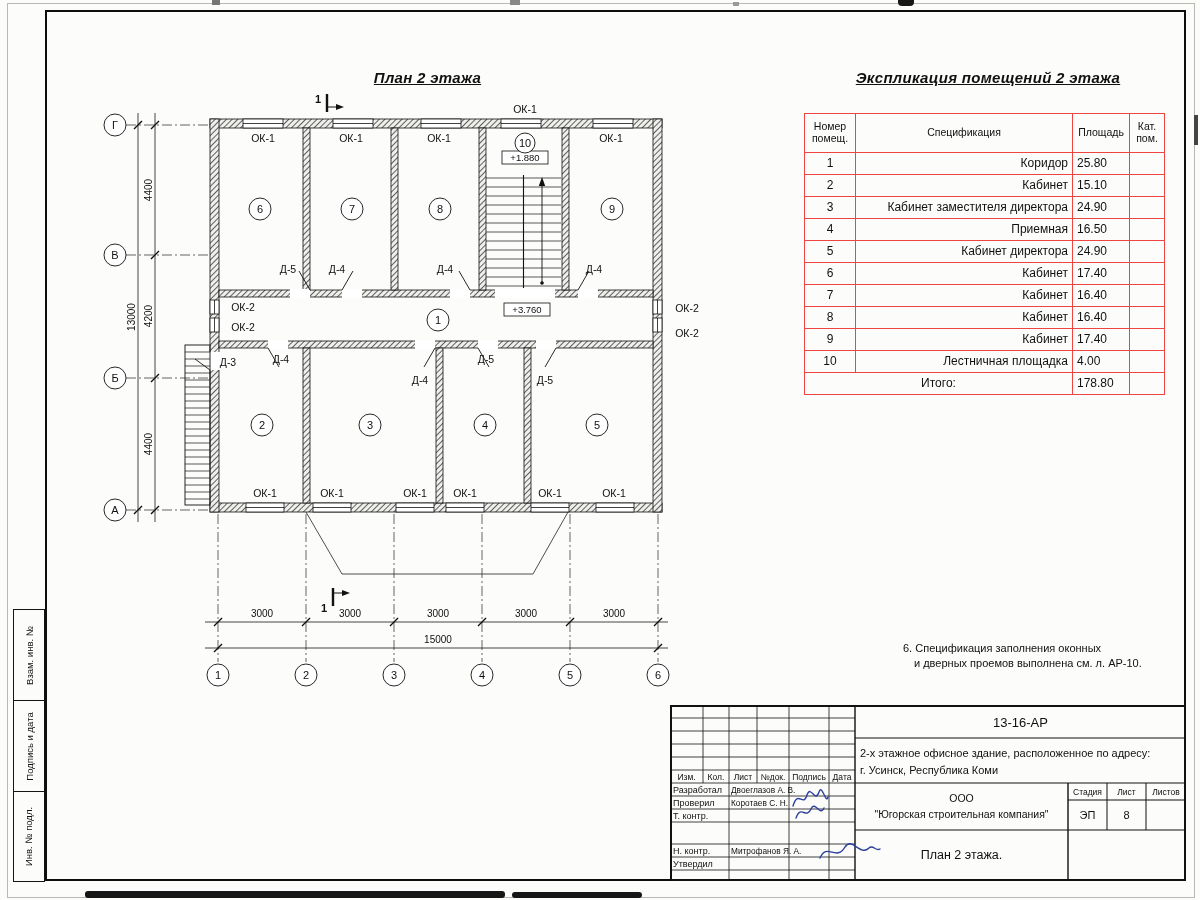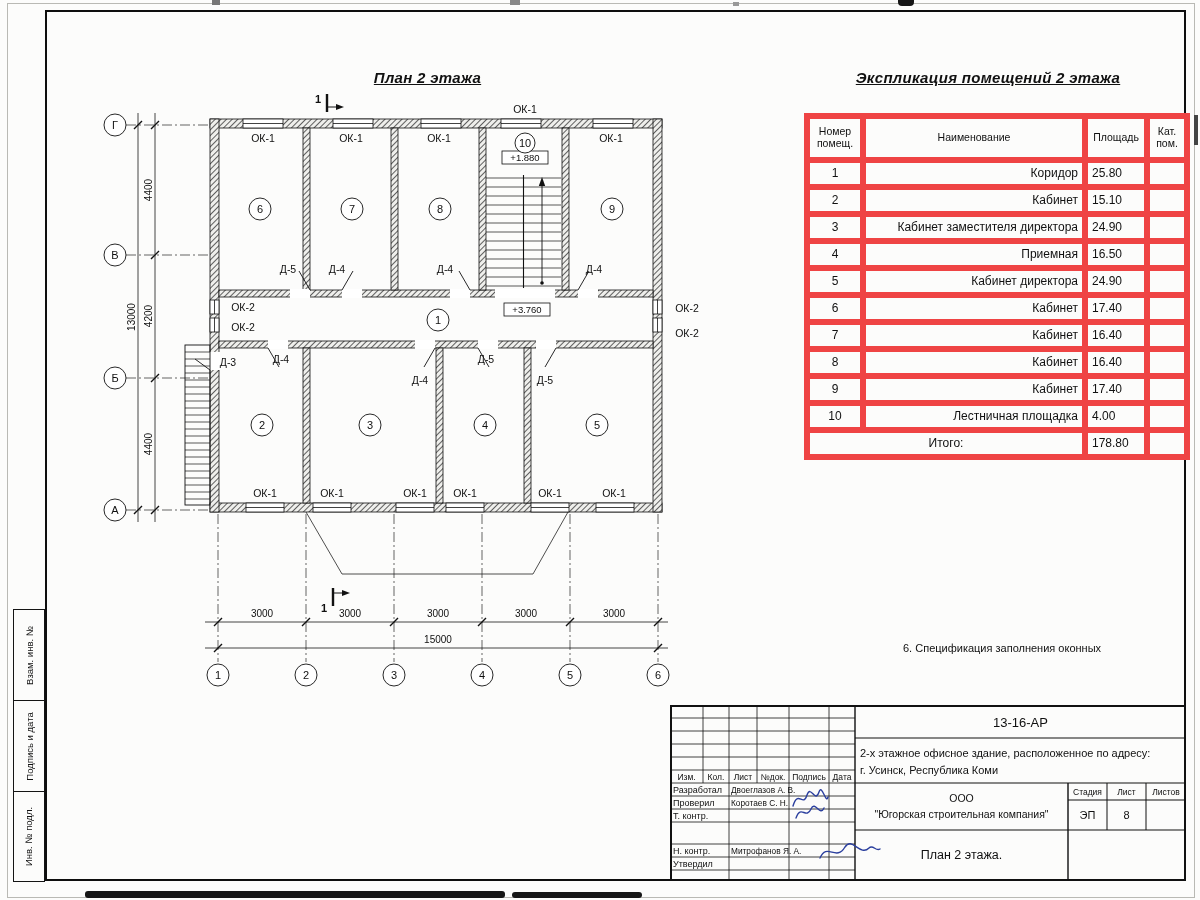--- a/index.html
+++ b/index.html
@@ -17,21 +17,21 @@
     left:7px;top:3px;width:1186px;height:893px;
     border:1px solid #b9b9b4;
   }
   .drawing-title{
     font-style:italic;font-weight:bold;font-size:15px;
     text-decoration:underline;text-align:center;letter-spacing:.3px;margin-top:9px;
   }
   
   table.sched{border-collapse:collapse;table-layout:fixed;background:#fff0;}
   table.sched td,table.sched th{
-    border:6px solid #ef4444;font-weight:normal;
+    border:1px solid #ef4444;font-weight:normal;
     font-size:12px;padding:1px 4px;height:19px;line-height:1.1;
     overflow:hidden;white-space:nowrap;
   }
   table.sched th{text-align:center;font-size:10.5px;white-space:normal;height:36px;}
   .c-num{width:42px;text-align:center;}
   .c-name{width:208px;text-align:right;}
   .c-area{width:48px;text-align:left;}
   .c-cat{width:26px;text-align:center;font-size:10px;}
   .total-label{text-align:center;padding-right:6px;}
   
@@ -269,21 +269,21 @@
     <path d="M333,593 H346" stroke="#111" stroke-width="1" fill="none"></path>
     <polygon points="350,593 342,590 342,596" fill="#111"></polygon>
     <text x="324" y="612" font-size="11" font-weight="bold" text-anchor="middle">1</text>
   </g>
 </svg>
 
 <table class="sched abs" style="left:804px;top:113px;">
   <tbody>
       <tr>
     <th class="c-num">Номер помещ.</th>
-    <th class="c-name">Наименование</th>
+    <th class="c-name">Спецификация</th>
     <th class="c-area">Площадь</th>
     <th class="c-cat">Кат. пом.</th>
   </tr>
   <tr>
         <td class="c-num">1</td>
         <td class="c-name">Коридор</td>
         <td class="c-area">25.80</td>
         <td class="c-cat"></td>
       </tr>
   <tr>
@@ -343,20 +343,21 @@
   <tr>
     <td colspan="2" class="total-label">Итого:</td>
     <td class="c-area">178.80</td>
     <td class="c-cat"></td>
   </tr>
 </tbody>
   </table>
 
 <div class="abs notes" style="left:903px;top:641px;width:290px;">
   <div>6. Спецификация заполнения оконных</div>
+  <div class="n-ind">и дверных проемов выполнена см. л. АР-10.</div>
 </div>
 
 <svg class="abs" style="left:670px;top:705px;" width="516" height="176" viewBox="0 0 516 176">
   <g stroke="#111" fill="none">
     <rect x="1" y="1" width="514" height="174" stroke-width="2"></rect>
     <path d="M185,0 V176 M398,78 V176" stroke-width="1.4"></path>
     <path d="M185,33 H516 M185,78 H516 M185,125 H516" stroke-width="1.2"></path>
     <path d="M437,78 V125 M476,78 V125 M398,95 H516" stroke-width="1"></path>
     <path d="M0,13 H185 M0,26 H185 M0,39 H185 M0,52 H185 M0,65 H185 M0,78 H185 M0,91 H185 M0,104 H185 M0,117 H185 M0,139 H185 M0,152 H185 M0,165 H185" stroke-width="0.8"></path>
     <path d="M33,0 V78 M87,0 V78" stroke-width="0.8"></path>

